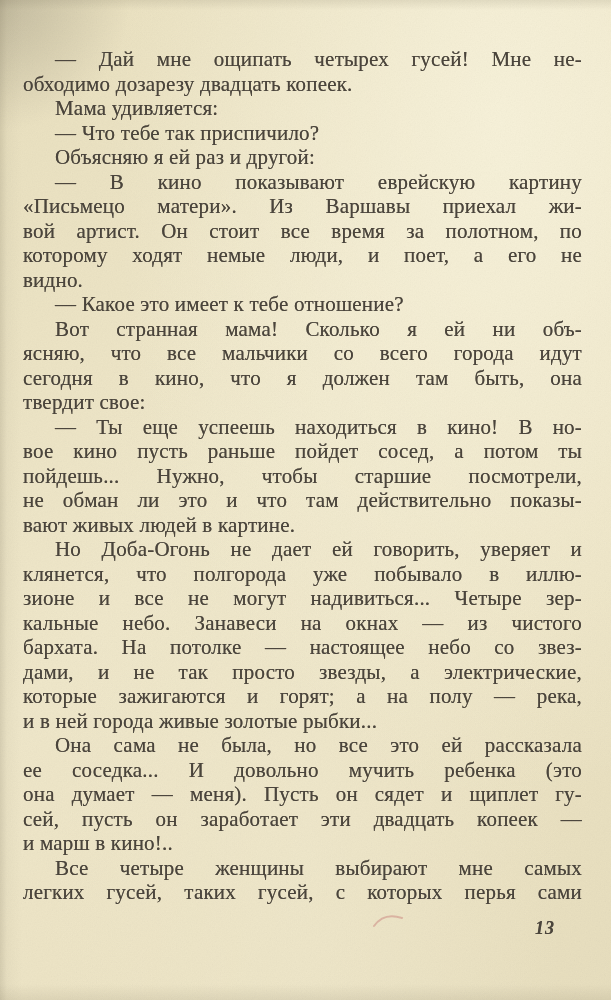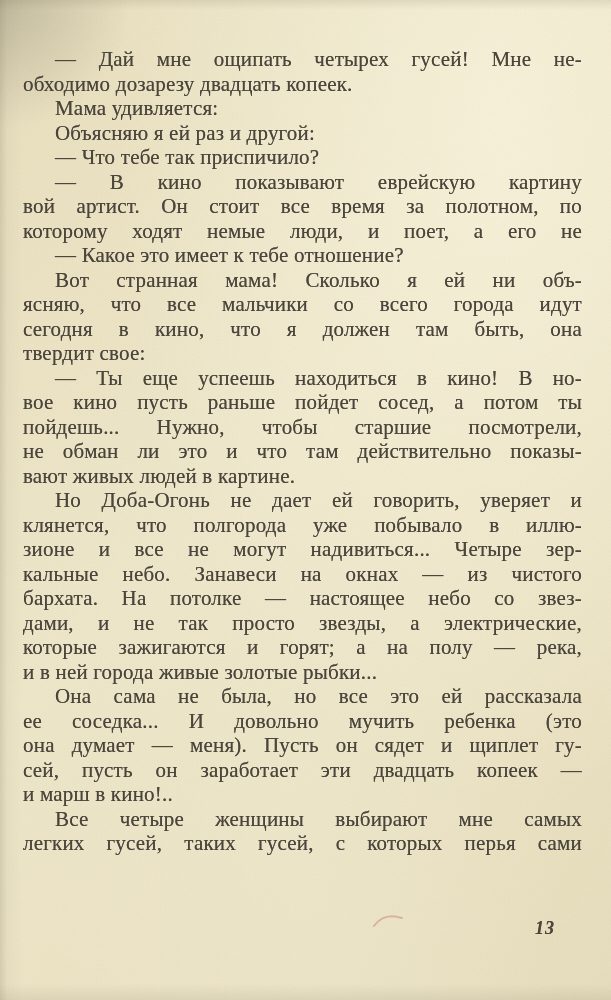--- a/index.html
+++ b/index.html
@@ -50,25 +50,27 @@
 </style>
 </head>
 <body>
 
 <div class="page">
 
   <div class="text-block">
       <div class="line first">— Дай мне ощипать четырех гусей! Мне не-</div>
       <div class="line last">обходимо дозарезу двадцать копеек.</div>
       <div class="line first last">Мама удивляется:</div>
+      <div class="line first last">— Что тебе так приспичило?</div>
       <div class="line first last">Объясняю я ей раз и другой:</div>
-      <div class="line first last">— Что тебе так приспичило?</div>
       <div class="line first">— В кино показывают еврейскую картину</div>
+      <div class="line">«Письмецо матери». Из Варшавы приехал жи-</div>
       <div class="line">вой артист. Он стоит все время за полотном, по</div>
       <div class="line">которому ходят немые люди, и поет, а его не</div>
+      <div class="line last">видно.</div>
       <div class="line first last">— Какое это имеет к тебе отношение?</div>
       <div class="line first">Вот странная мама! Сколько я ей ни объ-</div>
       <div class="line">ясняю, что все мальчики со всего города идут</div>
       <div class="line">сегодня в кино, что я должен там быть, она</div>
       <div class="line last">твердит свое:</div>
       <div class="line first">— Ты еще успеешь находиться в кино! В но-</div>
       <div class="line">вое кино пусть раньше пойдет сосед, а потом ты</div>
       <div class="line">пойдешь... Нужно, чтобы старшие посмотрели,</div>
       <div class="line">не обман ли это и что там действительно показы-</div>
       <div class="line last">вают живых людей в картине.</div>

